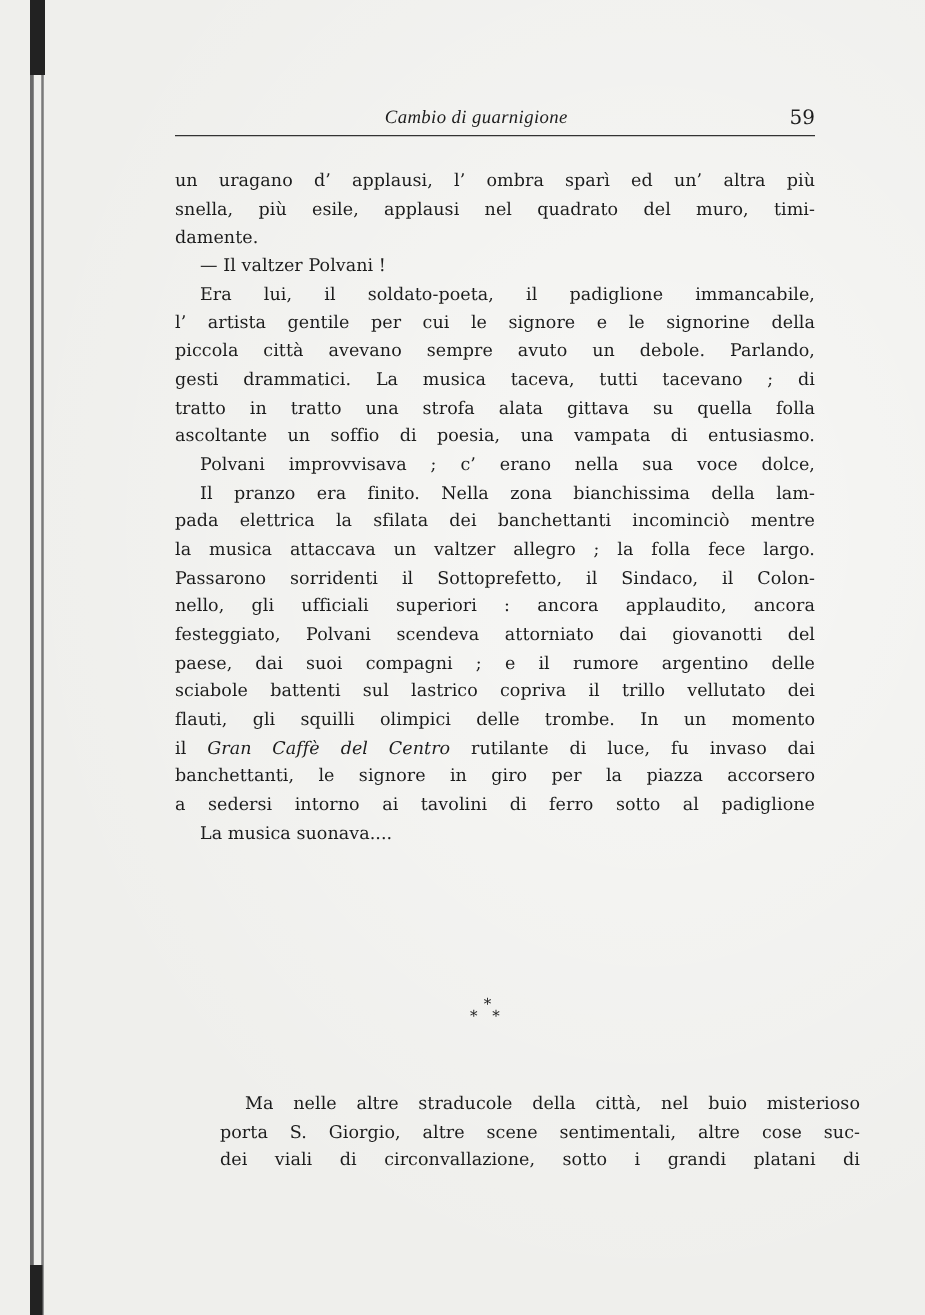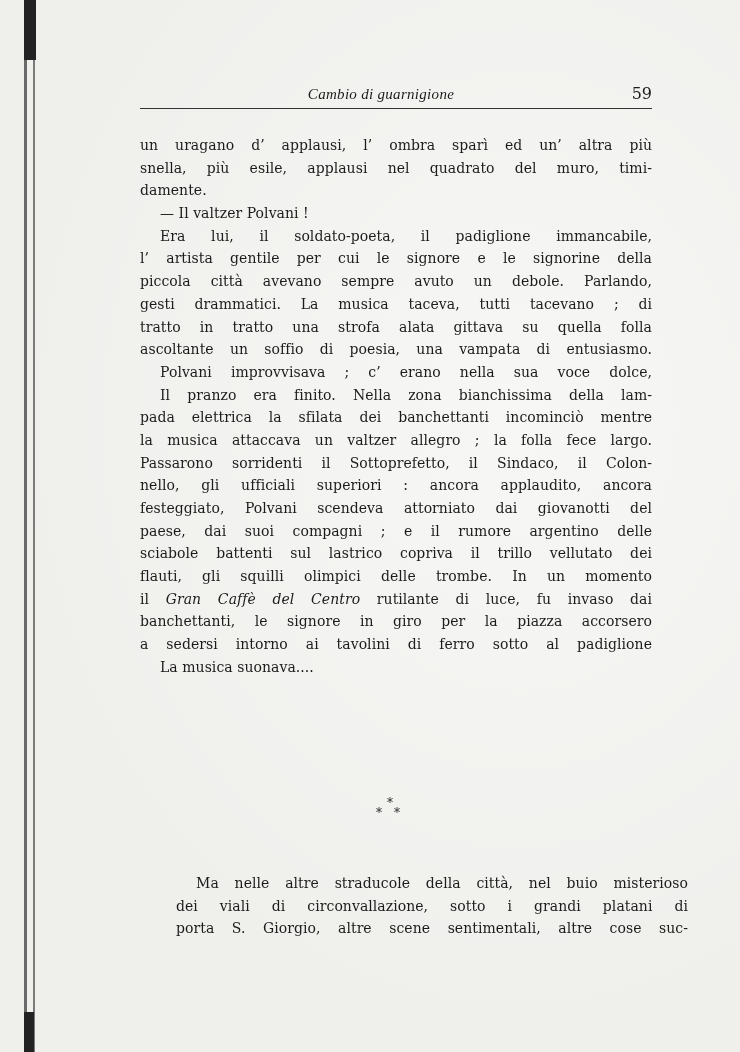--- a/index.html
+++ b/index.html
@@ -101,15 +101,15 @@
     <div class="line indent last">La musica suonava....</div>
   </div>
 
 <div class="asterism">
   <span class="top">*</span>
   <span class="bottom">* *</span>
 </div>
 
 <div class="text-block-2" id="text-block-2">
     <div class="line indent">Ma nelle altre straducole della città, nel buio misterioso</div>
+    <div class="line">porta S. Giorgio, altre scene sentimentali, altre cose suc-</div>
     <div class="line">dei viali di circonvallazione, sotto i grandi platani di</div>
-    <div class="line">porta S. Giorgio, altre scene sentimentali, altre cose suc-</div>
   </div>
 
 </body></html>

